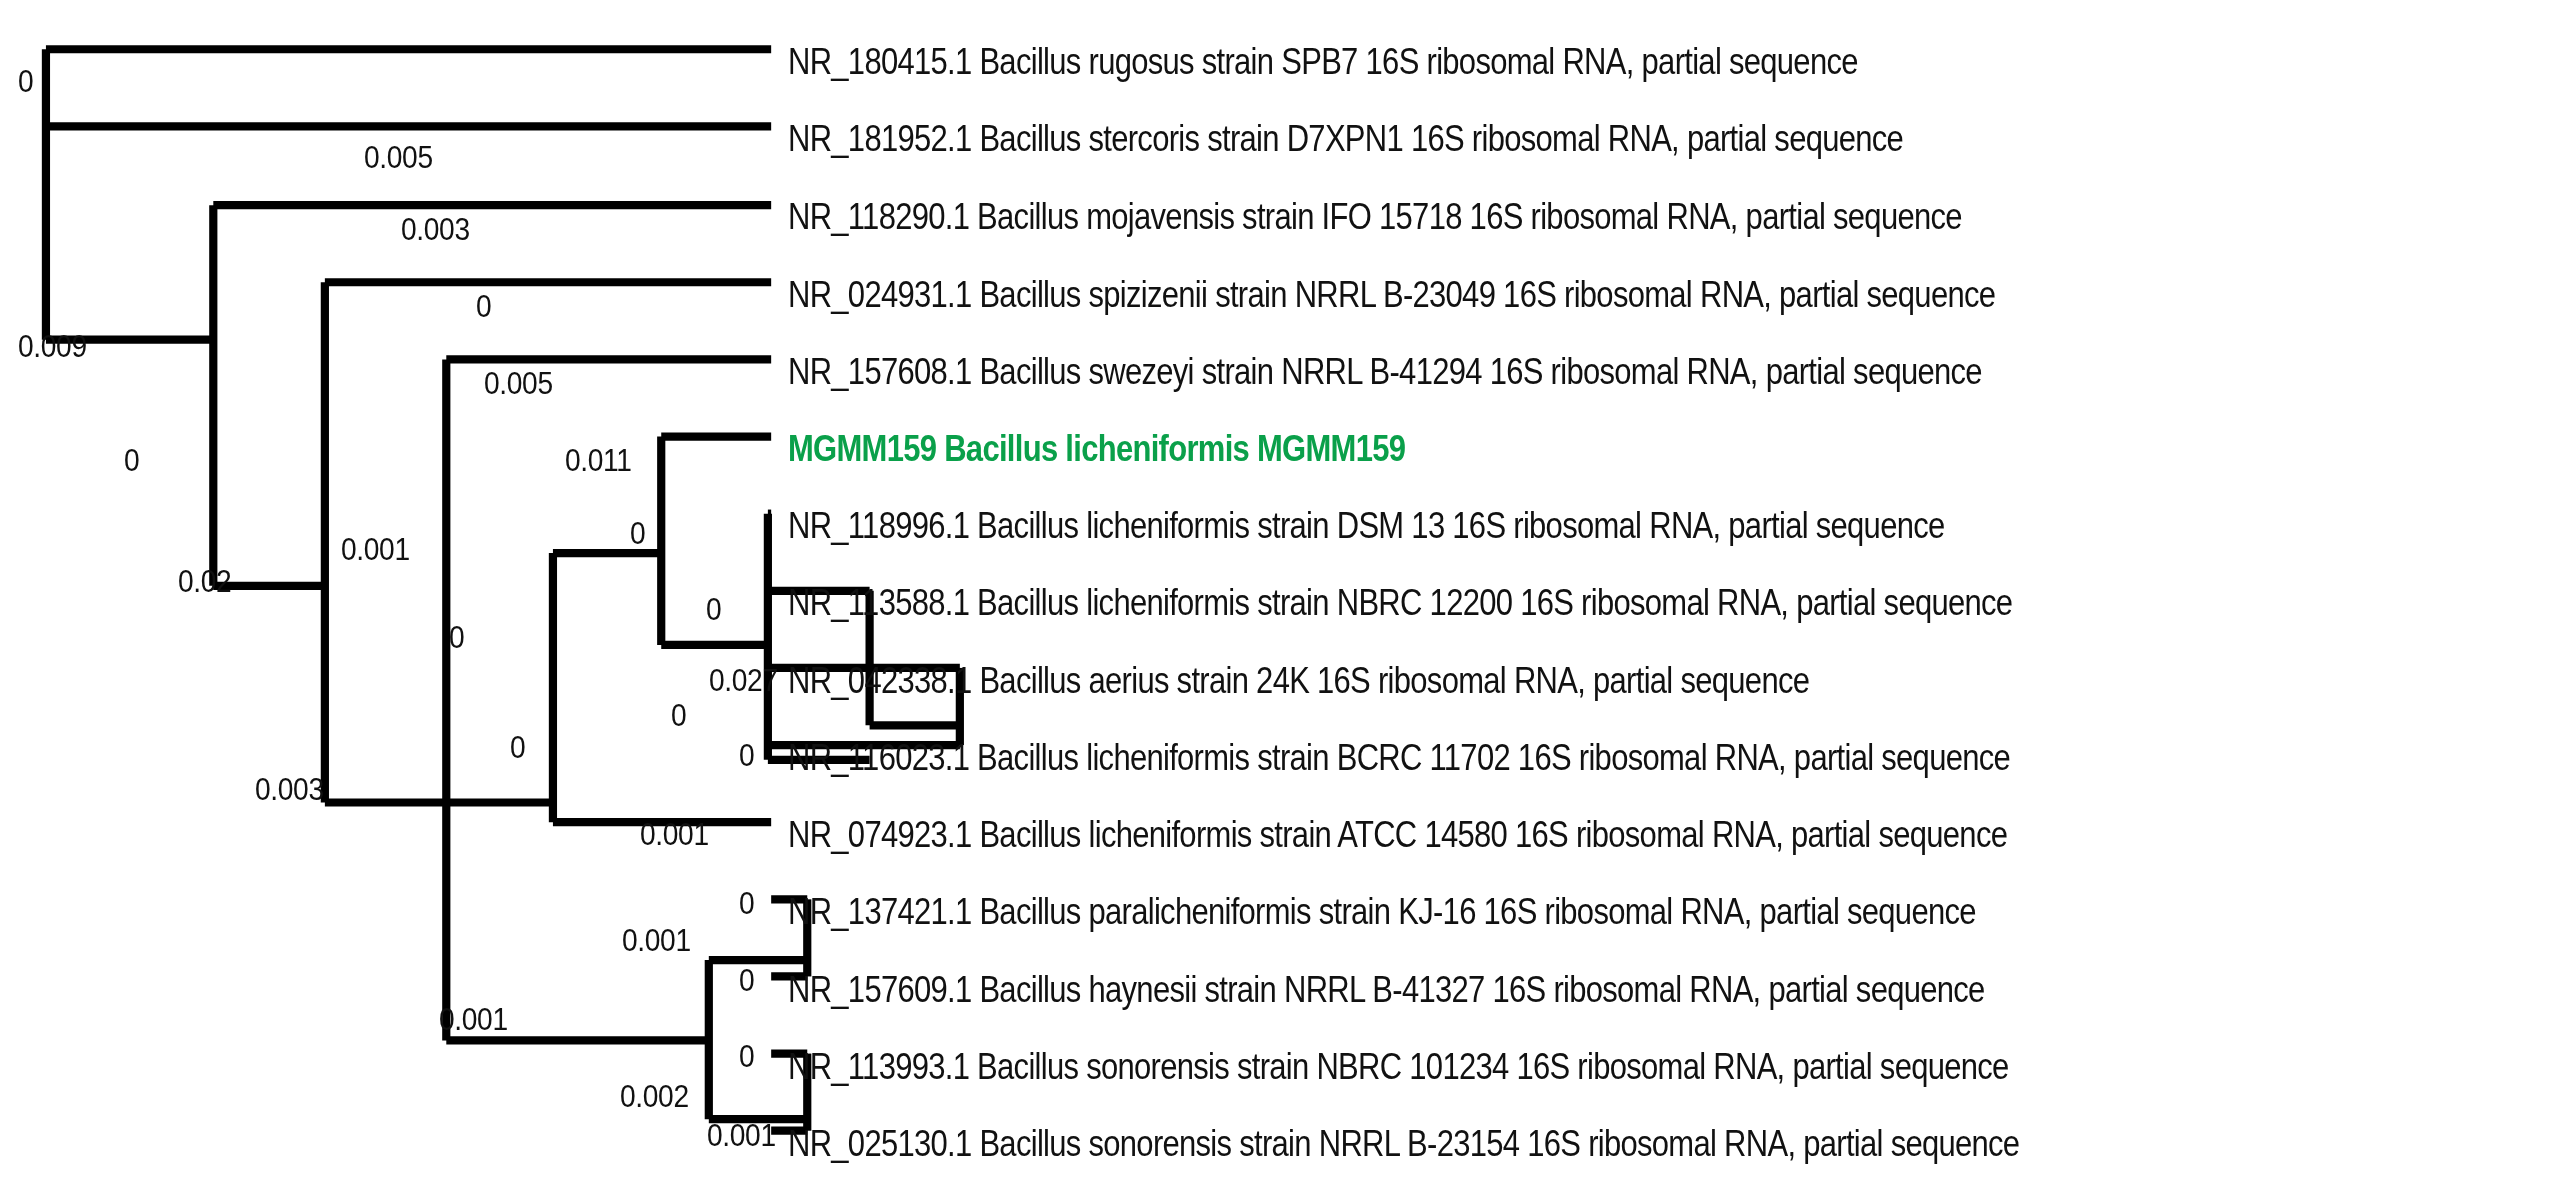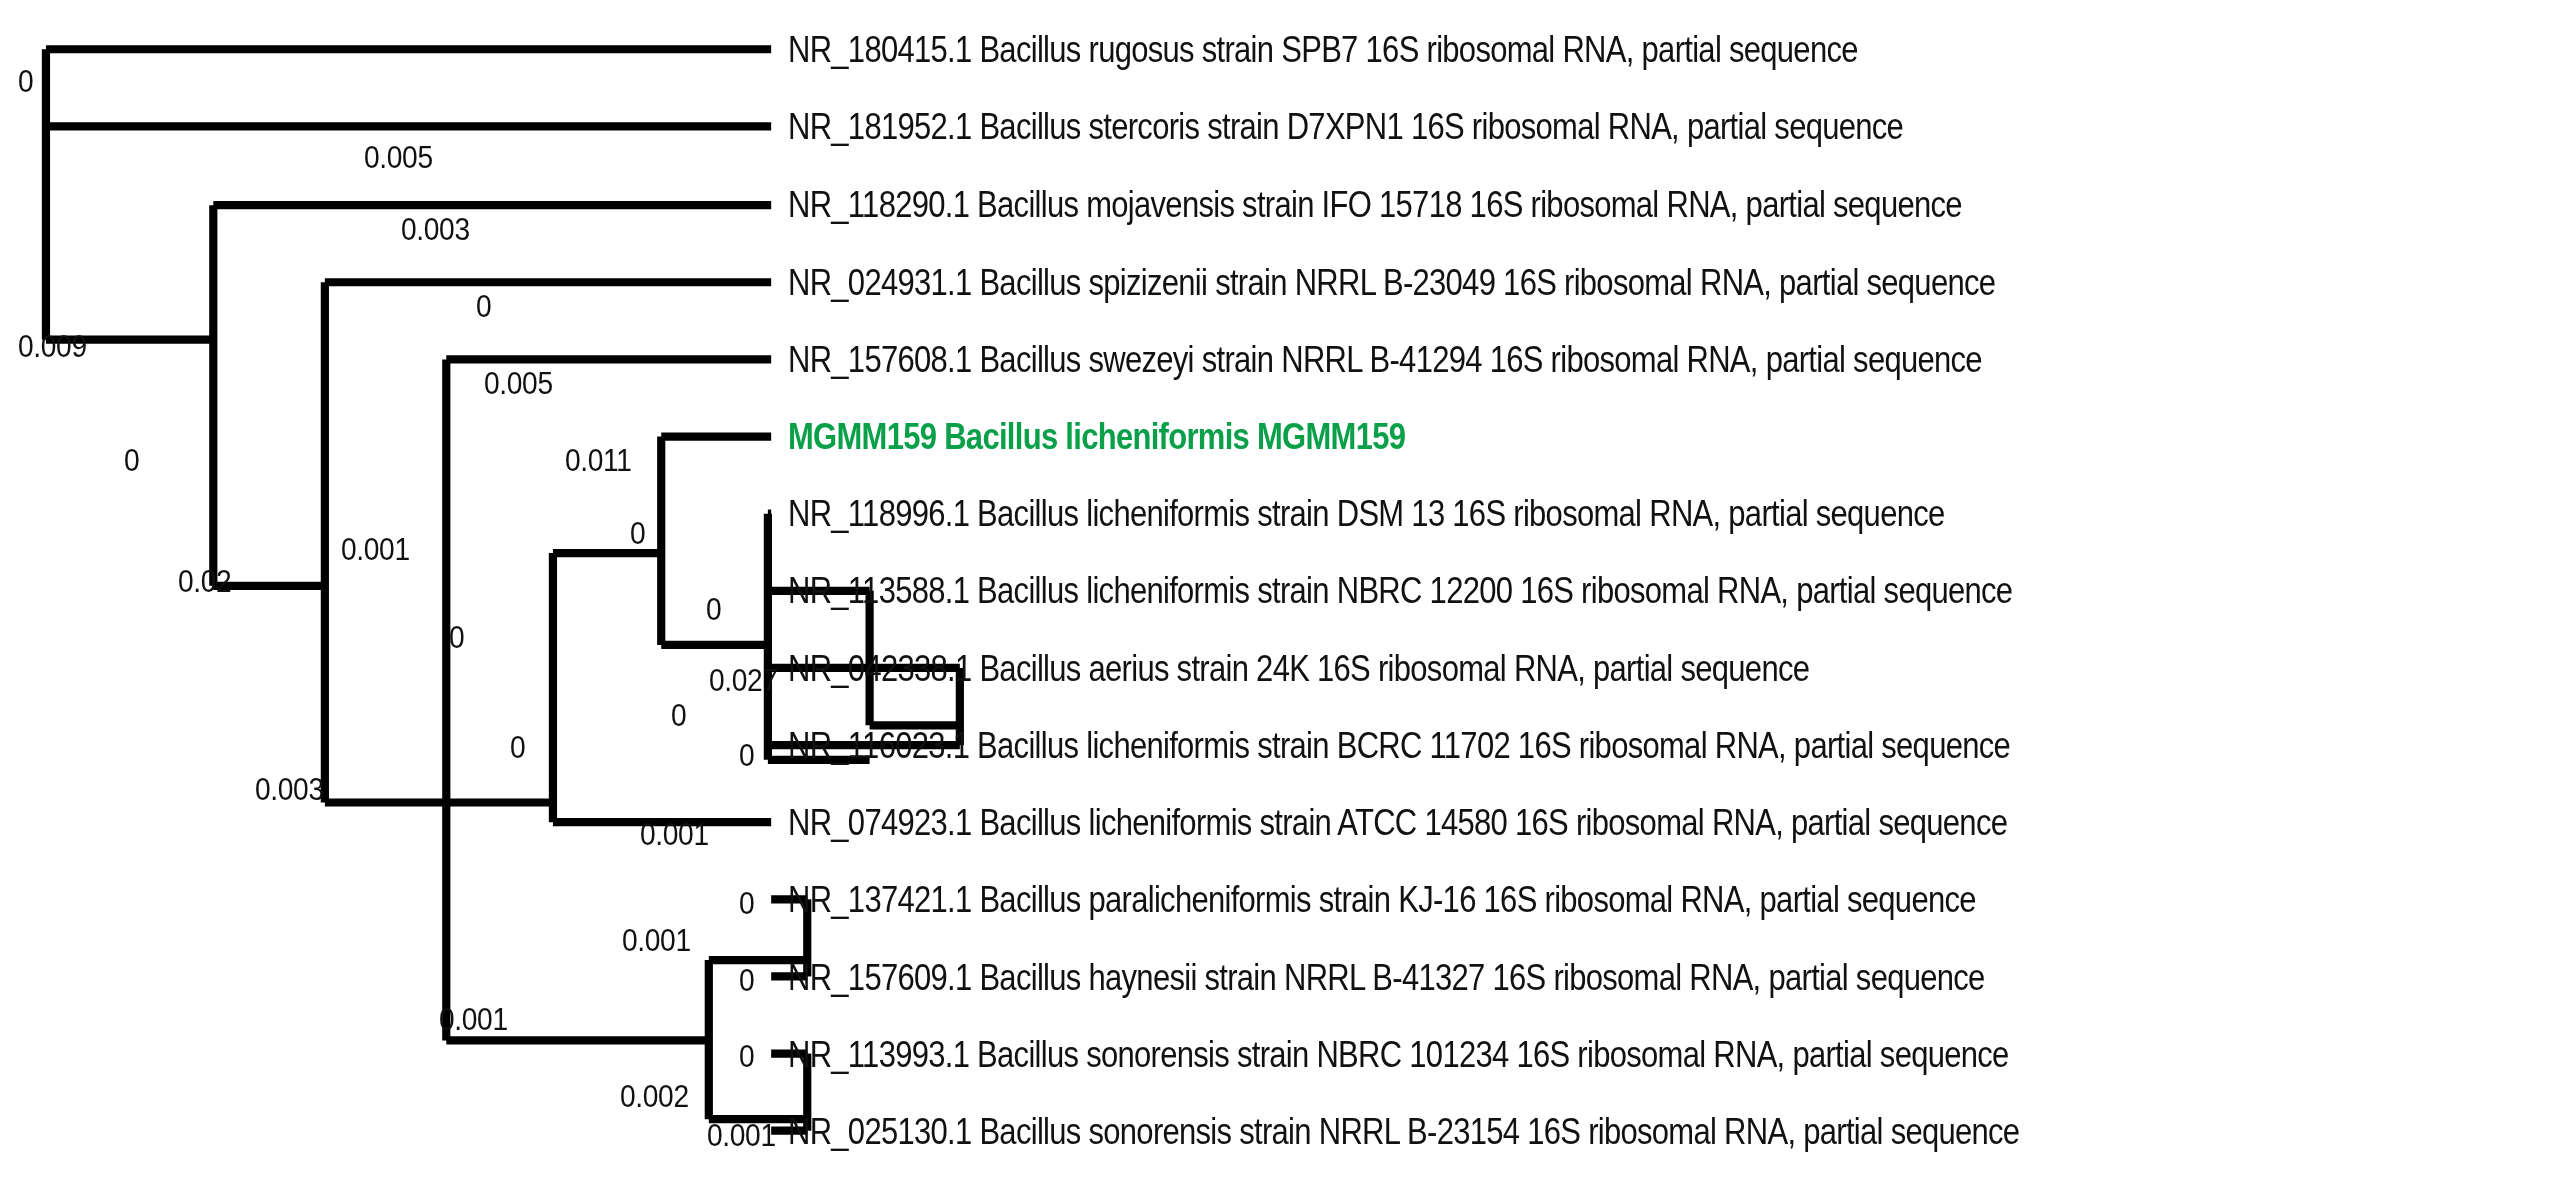--- a/index.html
+++ b/index.html
@@ -24,21 +24,21 @@
   }
   .branch-line {
     stroke: #000000;
     stroke-width: 5;
     stroke-linecap: butt;
     fill: none;
   }
   .tip-labels {
     position: absolute;
     left: 0;
-    top: 0;
+    top: 12px;
     width: 2576px;
     height: 992px;
   }
   .tip-label {
     position: absolute;
     white-space: pre;
     font-family: "Liberation Sans", sans-serif;
     font-size: 36px;
     line-height: 36px;
     letter-spacing: -0.8px;

